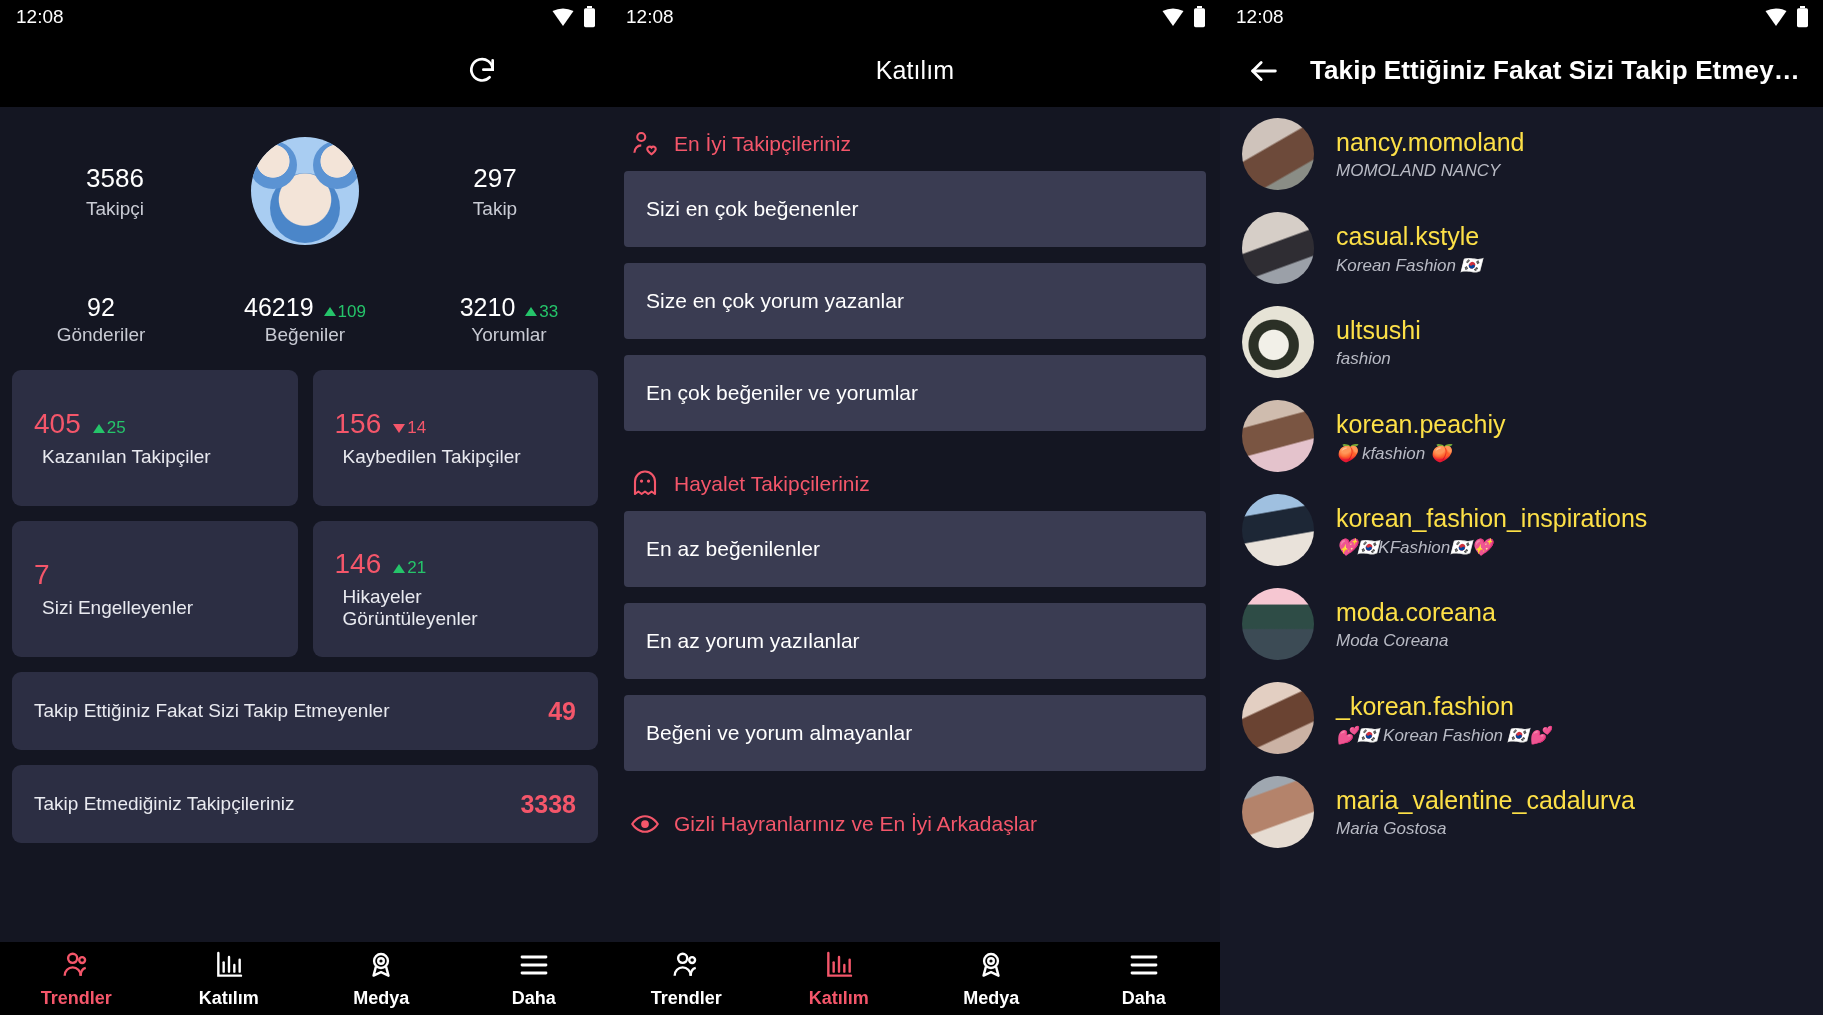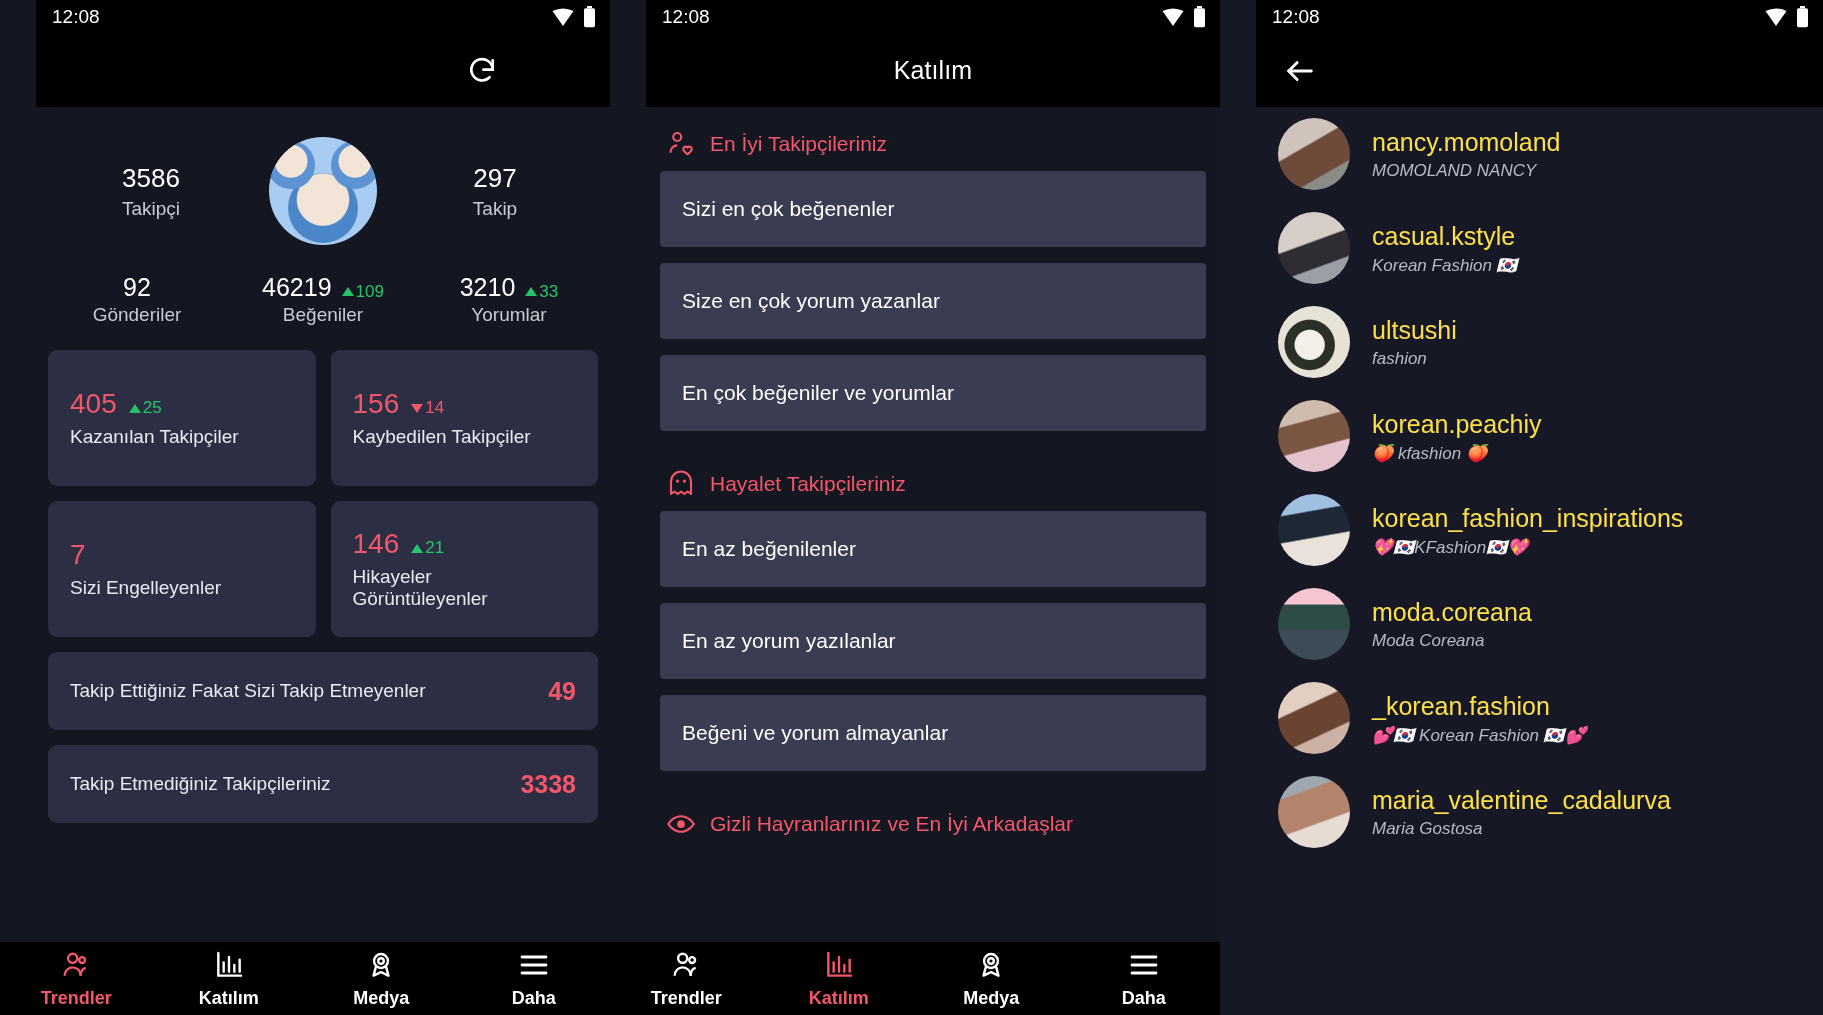--- a/index.html
+++ b/index.html
@@ -5,21 +5,21 @@
   * { box-sizing: border-box; margin: 0; padding: 0; }
   html, body {
     width: 1823px; height: 1015px;
     background: #000;
     font-family: "Liberation Sans", sans-serif;
     overflow: hidden;
   }
   .screens { display: flex; width: 1823px; height: 1015px; }
 
   
-  .phone { position: relative; height: 1015px; overflow: hidden; background: #141622; padding-left: 36px; }
+  .phone { position: relative; height: 1015px; overflow: hidden; background: #141622; }
   .phone.left   { width: 610px; }
   .phone.middle { width: 610px; }
   .phone.right  { width: 603px; background:#161826; }
 
   
   .statusbar {
     height: 34px; background: #000; color: #fff;
     display: flex; align-items: center; justify-content: space-between;
     padding: 0 14px 0 16px; font-size: 19px; font-weight: 500;
   }
@@ -58,42 +58,42 @@
     width: 108px; height: 108px; border-radius: 50%;
     background: #a9cdf2; overflow: hidden; position: relative; flex: 0 0 auto;
   }
   .avatar-big .bunny {
     position:absolute; border-radius:50%;
   }
   .metrics-row {
     display: flex; justify-content: space-between;
     padding: 22px 36px 0 36px;
   }
-  .metric { text-align: center; min-width: 130px; }
+  .metric { text-align: center; min-width: 130px; margin-top: 20px; }
   .metric .top { display: flex; align-items: baseline; justify-content: center; gap: 10px; }
   .metric .v { font-size: 25px; color: #fff; }
   .metric .l { font-size: 19px; color: #c8cad3; margin-top: 2px; }
   .delta { font-size: 17px; display: inline-flex; align-items: center; gap: 2px; }
   .delta.up { color: #25c46a; }
   .delta.down { color: #f4566a; }
   .tri { width: 0; height: 0; border-left: 6px solid transparent; border-right: 6px solid transparent; display:inline-block;}
   .tri.up { border-bottom: 9px solid #25c46a; }
   .tri.down { border-top: 9px solid #f4566a; }
 
   .cards-grid {
     display: grid; grid-template-columns: 1fr 1fr; gap: 15px;
     padding: 24px 12px 0 12px;
   }
   .card {
     background: #2c2e43; border-radius: 9px; padding: 22px 22px;
     height: 136px; display:flex; flex-direction: column; justify-content: center;
   }
   .card .num-row { display:flex; align-items:baseline; gap: 12px; }
   .card .num { font-size: 28px; color: #f4566a; }
-  .card .lbl { font-size: 19px; color: #e9eaf0; margin-top: 6px; line-height: 1.18; }
+  .card .lbl { font-size: 19px; color: #e9eaf0; margin-top: 6px; line-height: 1.18; margin-left: 8px; }
 
   .wide-row {
     margin: 15px 12px 0 12px; background: #2c2e43; border-radius: 9px;
     height: 78px; display: flex; align-items: center; justify-content: space-between;
     padding: 0 22px;
   }
   .wide-row .t { font-size: 19px; color: #e9eaf0; }
   .wide-row .c { font-size: 25px; color: #f4566a; font-weight: bold; }
 
   
@@ -440,20 +440,21 @@
       </span>
     </div>
 
     <div class="appbar right-style">
       <div class="icon-btn">
         <svg width="34" height="34" viewBox="0 0 24 24" fill="none" stroke="#fff" stroke-width="2" stroke-linecap="round" stroke-linejoin="round">
             <line x1="20" y1="12" x2="4" y2="12"></line>
             <polyline points="10 6 4 12 10 18"></polyline>
           </svg>
       </div>
+      <div class="title">Takip Ettiğiniz Fakat Sizi Takip Etmey…</div>
     </div>
 
     <div class="body">
       <div class="urow">
         <div class="uav" style="background:linear-gradient(150deg,#cfc3bb 0 38%,#6d4a3a 40% 72%,#8a8d86 74% 100%)"></div>
         <div class="uinfo">
           <div class="uname">nancy.momoland</div>
           <div class="ubio">MOMOLAND NANCY</div>
         </div>
       </div>

